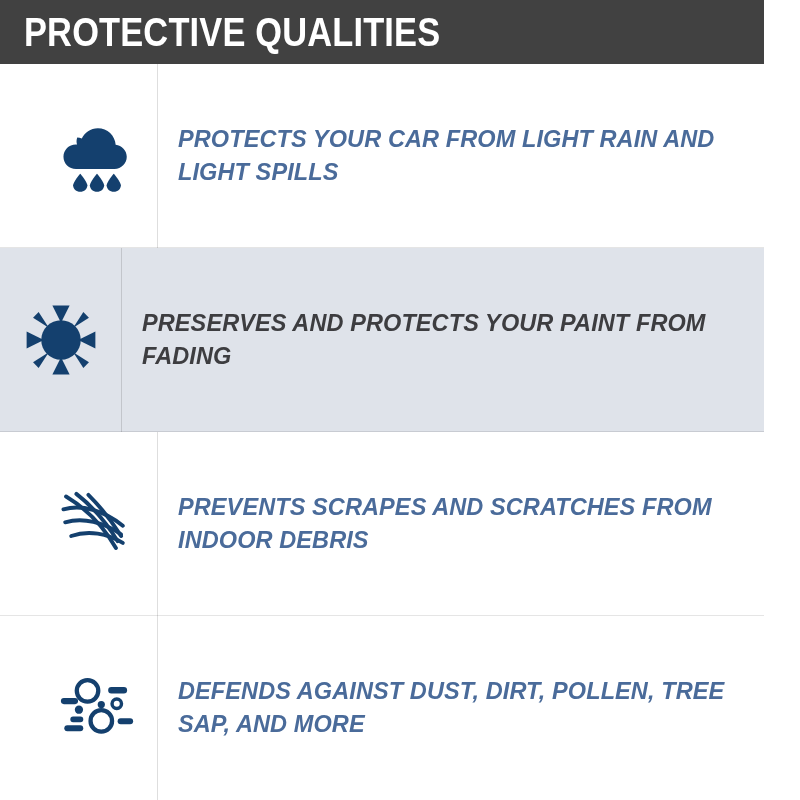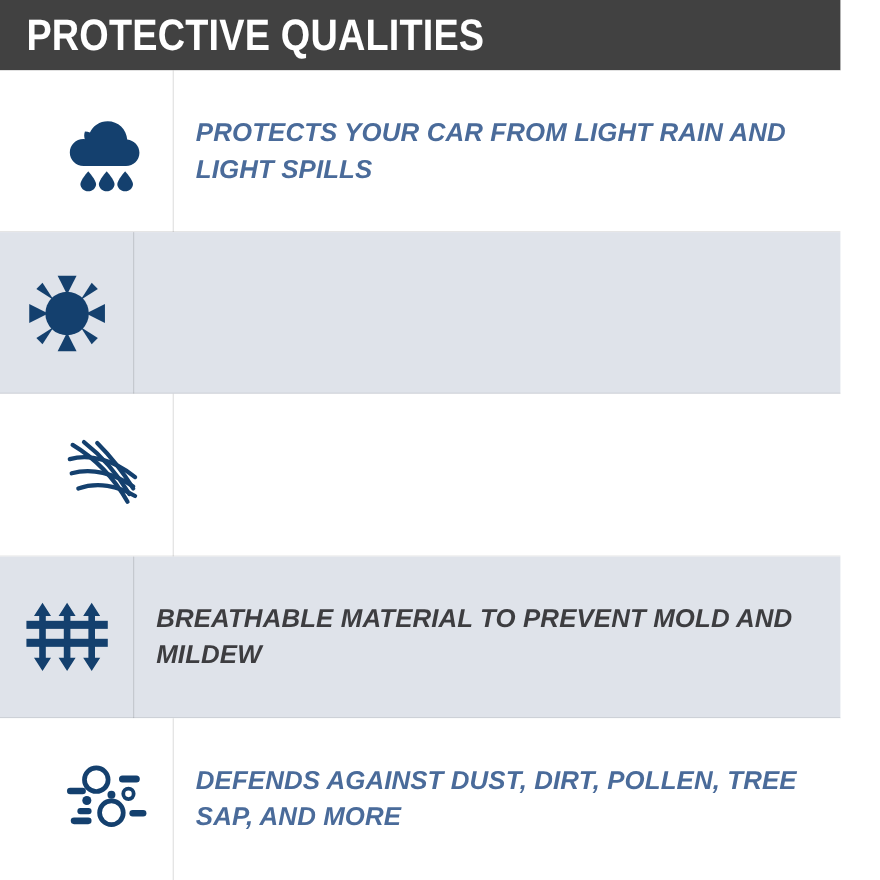--- a/index.html
+++ b/index.html
@@ -153,59 +153,45 @@
                 <polygon points="70,50 90,40 90,60"></polygon>
                 <polygon points="35.8,35.8 17.5,24 24,17.5"></polygon>
                 <polygon points="64.2,35.8 82.5,24 76,17.5"></polygon>
                 <polygon points="35.8,64.2 17.5,76 24,82.5"></polygon>
                 <polygon points="64.2,64.2 82.5,76 76,82.5"></polygon>
               </g>
             </g>
           </svg>
         </span>
       </div>
+      <div class="text-cell">
+        <p class="row-text text-dark">PRESERVES AND PROTECTS YOUR PAINT FROM FADING</p>
+      </div>
     </div>
 
     <div class="row light">
       <div class="icon-cell">
         <span class="icon-wrap">
           <svg viewBox="0 0 100 100" xmlns="http://www.w3.org/2000/svg">
             <g fill="none" stroke="#14406e" stroke-width="4.5" stroke-linecap="round">
               <path d="M14 18 C 34 30, 56 50, 72 78"></path>
               <path d="M26 15 C 44 29, 62 50, 74 70"></path>
               <path d="M40 16 C 54 30, 68 48, 78 64"></path>
               <path d="M11 33 C 32 27, 58 34, 80 52"></path>
               <path d="M13 48 C 34 42, 58 48, 78 62"></path>
               <path d="M20 64 C 40 57, 62 61, 80 72"></path>
             </g>
           </svg>
         </span>
       </div>
-    </div>
-
-    <div class="row tint">
-      <div class="icon-cell">
-        <span class="icon-wrap">
-          <svg viewBox="0 0 100 100" xmlns="http://www.w3.org/2000/svg">
-            <g fill="#14406e">
-
-              <path d="M24 14 L33 28 L27.5 28 L27.5 72 L33 72 L24 86 L15 72 L20.5 72 L20.5 28 L15 28 Z"></path>
-              <path d="M50 14 L59 28 L53.5 28 L53.5 72 L59 72 L50 86 L41 72 L46.5 72 L46.5 28 L41 28 Z"></path>
-              <path d="M76 14 L85 28 L79.5 28 L79.5 72 L85 72 L76 86 L67 72 L72.5 72 L72.5 28 L67 28 Z"></path>
-
-              <rect x="7" y="33" width="86" height="8.5"></rect>
-              <rect x="7" y="52" width="86" height="8.5"></rect>
-            </g>
-          </svg>
-        </span>
-      </div>
-      <div class="text-cell">
-        <p class="row-text text-dark">BREATHABLE MATERIAL TO PREVENT MOLD AND MILDEW</p>
-      </div>
-    </div>
+      <div class="text-cell">
+        <p class="row-text text-blue">PREVENTS SCRAPES AND SCRATCHES FROM INDOOR DEBRIS</p>
+      </div>
+    </div>
+
 
     <div class="row light">
       <div class="icon-cell">
         <span class="icon-wrap">
           <svg viewBox="0 0 100 100" xmlns="http://www.w3.org/2000/svg">
             <g fill="#14406e" stroke="#14406e">
               <circle cx="39" cy="30" r="12.5" fill="none" stroke-width="5"></circle>
               <circle cx="55" cy="65" r="12.5" fill="none" stroke-width="5"></circle>
               <circle cx="73" cy="45" r="5.5" fill="none" stroke-width="4"></circle>
               <circle cx="55" cy="46" r="4.2" stroke="none"></circle>

